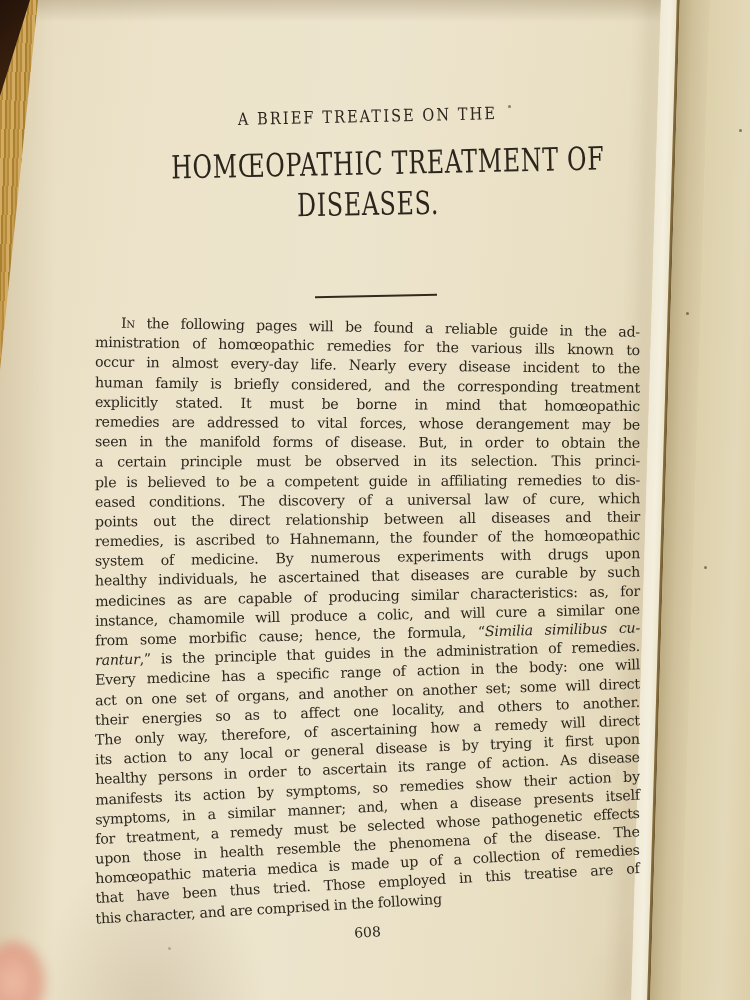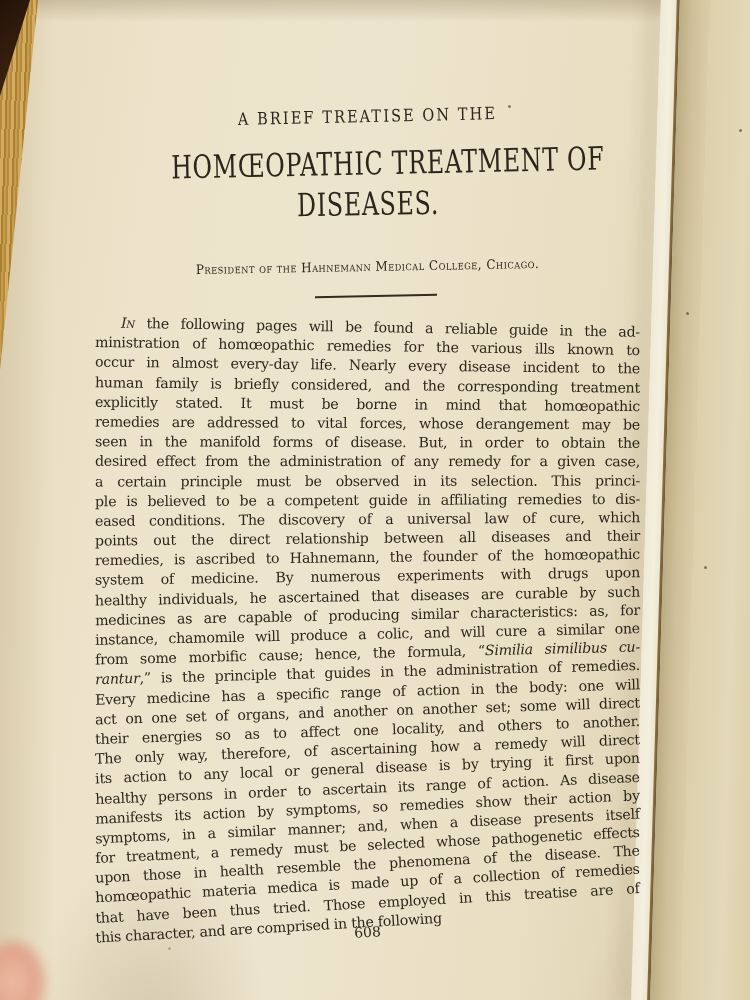--- a/index.html
+++ b/index.html
@@ -78,21 +78,21 @@
     font-size:14.2px;letter-spacing:-0.25px;
   }
   .bline{
     height:19.2px;line-height:19.2px;
     text-align:justify;text-align-last:justify;
     white-space:normal;
   }
   .bline.indent{text-indent:26px;}
   .bline.last{text-align-last:left;}
   .it{font-style:italic;}
-  .sc{font-variant:small-caps;font-style:italic;}
+  .sc{font-variant:small-caps;}
 
   .page-number{
     position:absolute;top:924px;left:95px;width:545px;
     text-align:center;font-size:14px;transform:rotate(-3.2deg);
   }
 
   
   .finger{
     position:absolute;left:-18px;top:942px;width:62px;height:80px;
     border-radius:50%;
@@ -121,34 +121,30 @@
   <div class="content">
     <div class="hrow series">
       <span>A BRIEF TREATISE ON THE</span>
     </div>
     <div class="hrow title1">
       <span>HOMŒOPATHIC TREATMENT OF</span>
     </div>
     <div class="hrow title2">
       <span>DISEASES.</span>
     </div>
-    <div class="hrow affil">
-      <span>President of the Hahnemann Medical College, Chicago.</span>
-    </div>
     <div class="rule"></div>
 
     <div class="body-text" id="body-lines">
         <div class="bline indent" style="transform: rotate(1deg);"><span class="sc">In</span><span> the following pages will be found a reliable guide in the ad-</span></div>
         <div class="bline" style="transform: rotate(0.86deg);"><span>ministration of homœopathic remedies for the various ills known to</span></div>
         <div class="bline" style="transform: rotate(0.72deg);"><span>occur in almost every-day life.  Nearly every disease incident to the</span></div>
         <div class="bline" style="transform: rotate(0.58deg);"><span>human family is briefly considered, and the corresponding treatment</span></div>
         <div class="bline" style="transform: rotate(0.45deg);"><span>explicitly stated.  It must be borne in mind that homœopathic</span></div>
         <div class="bline" style="transform: rotate(0.31deg);"><span>remedies are addressed to vital forces, whose derangement may be</span></div>
         <div class="bline" style="transform: rotate(0.17deg);"><span>seen in the manifold forms of disease.  But, in order to obtain the</span></div>
-        <div class="bline" style="transform: rotate(0.03deg);"><span>desired effect from the administration of any remedy for a given case,</span></div>
         <div class="bline" style="transform: rotate(-0.11deg);"><span>a certain principle must be observed in its selection.  This princi-</span></div>
         <div class="bline" style="transform: rotate(-0.25deg);"><span>ple is believed to be a competent guide in affiliating remedies to dis-</span></div>
         <div class="bline" style="transform: rotate(-0.39deg);"><span>eased conditions.  The discovery of a universal law of cure, which</span></div>
         <div class="bline" style="transform: rotate(-0.53deg);"><span>points out the direct relationship between all diseases and their</span></div>
         <div class="bline" style="transform: rotate(-0.66deg);"><span>remedies, is ascribed to Hahnemann, the founder of the homœopathic</span></div>
         <div class="bline" style="transform: rotate(-0.8deg);"><span>system of medicine.  By numerous experiments with drugs upon</span></div>
         <div class="bline" style="transform: rotate(-0.94deg);"><span>healthy individuals, he ascertained that diseases are curable by such</span></div>
         <div class="bline" style="transform: rotate(-1.08deg);"><span>medicines as are capable of producing similar characteristics: as, for</span></div>
         <div class="bline" style="transform: rotate(-1.22deg);"><span>instance, chamomile will produce a colic, and will cure a similar one</span></div>
         <div class="bline" style="transform: rotate(-1.36deg);"><span>from some morbific cause; hence, the formula, “</span><span class="it">Similia similibus cu-</span></div>

